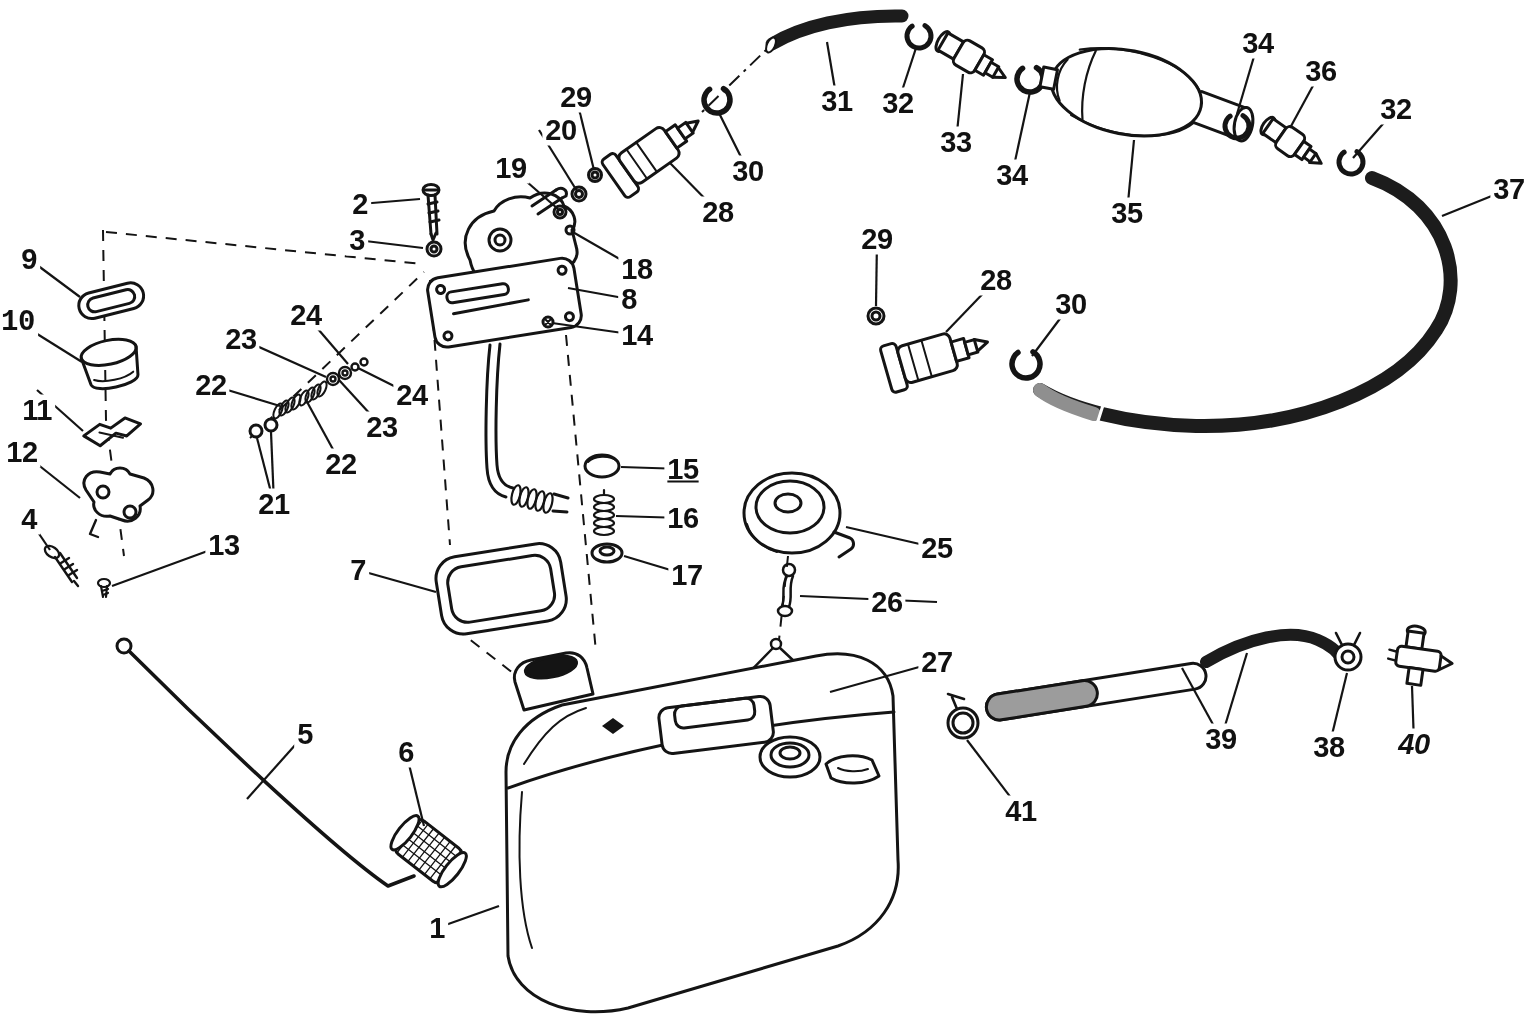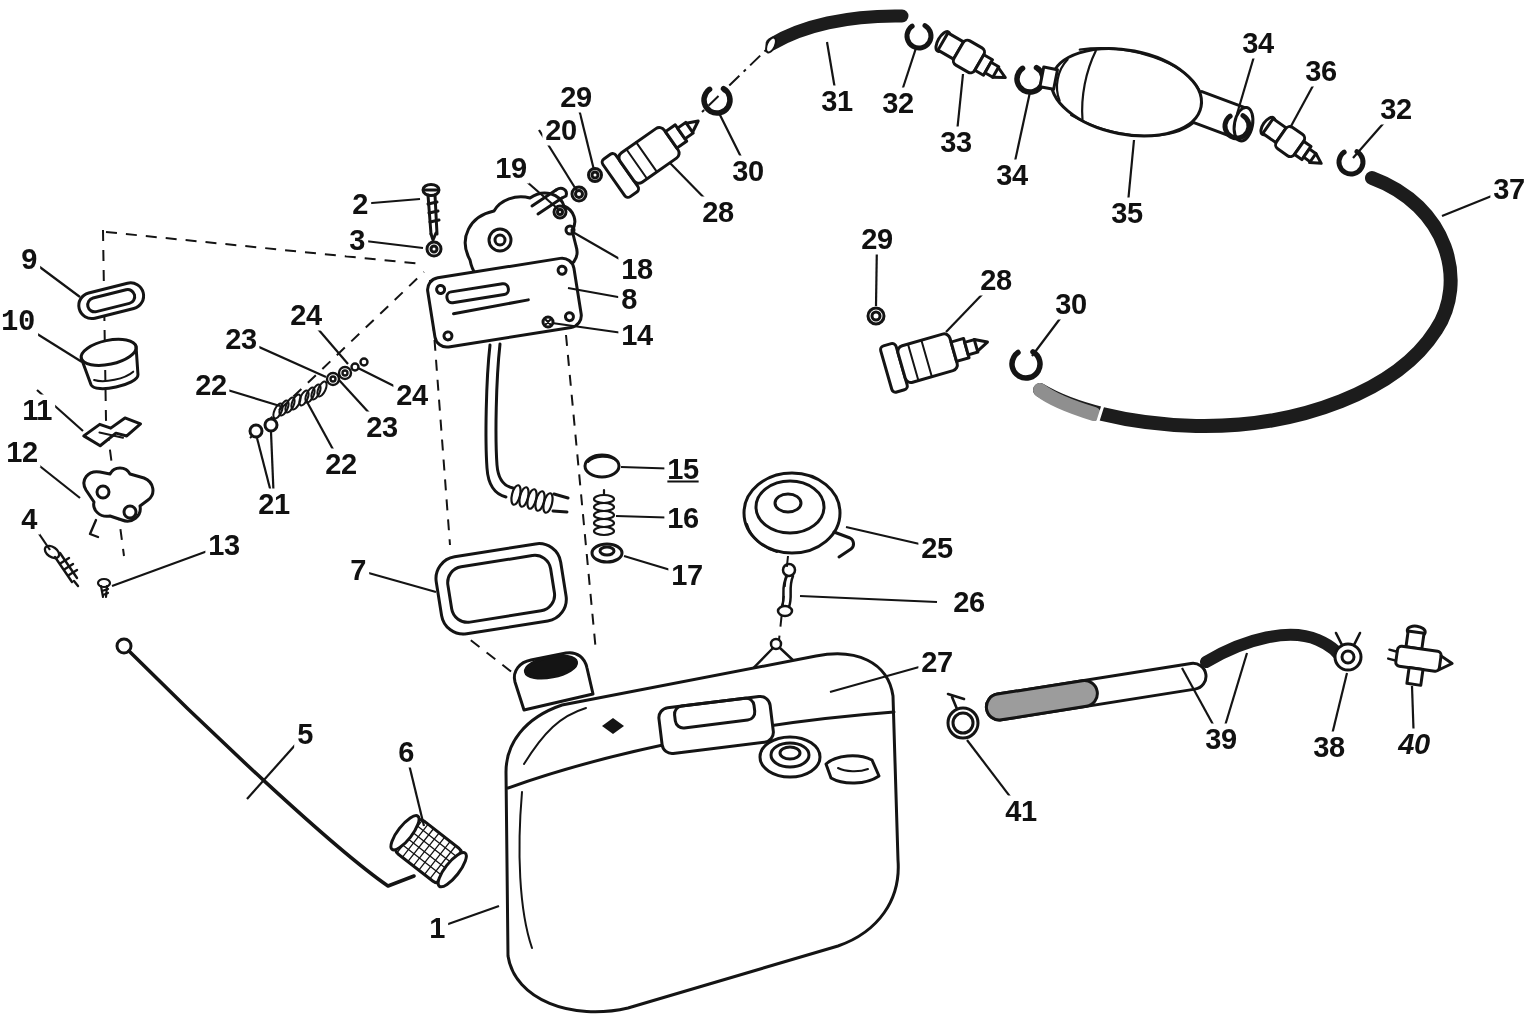--- a/index.html
+++ b/index.html
@@ -415,21 +415,21 @@
       <div class="part-label" style="left: 511px; top: 168px;">19</div>
       <div class="part-label" style="left: 539px; top: 130px; margin-left: 22px;">20</div>
       <div class="part-label" style="left: 274px; top: 504px;">21</div>
       <div class="part-label" style="left: 211px; top: 385px;">22</div>
       <div class="part-label" style="left: 341px; top: 464px;">22</div>
       <div class="part-label" style="left: 241px; top: 339px;">23</div>
       <div class="part-label" style="left: 382px; top: 427px;">23</div>
       <div class="part-label" style="left: 306px; top: 315px;">24</div>
       <div class="part-label" style="left: 412px; top: 395px;">24</div>
       <div class="part-label" style="left: 937px; top: 548px;">25</div>
-      <div class="part-label" style="left: 969px; top: 602px;">26</div>
+      <div class="part-label" style="left: 887px; top: 602px;">26</div>
       <div class="part-label" style="left: 937px; top: 662px;">27</div>
       <div class="part-label" style="left: 718px; top: 212px;">28</div>
       <div class="part-label" style="left: 996px; top: 280px;">28</div>
       <div class="part-label" style="left: 576px; top: 97px;">29</div>
       <div class="part-label" style="left: 877px; top: 239px;">29</div>
       <div class="part-label" style="left: 748px; top: 171px;">30</div>
       <div class="part-label" style="left: 1071px; top: 304px;">30</div>
       <div class="part-label" style="left: 837px; top: 101px;">31</div>
       <div class="part-label" style="left: 898px; top: 103px;">32</div>
       <div class="part-label" style="left: 1396px; top: 109px;">32</div>

